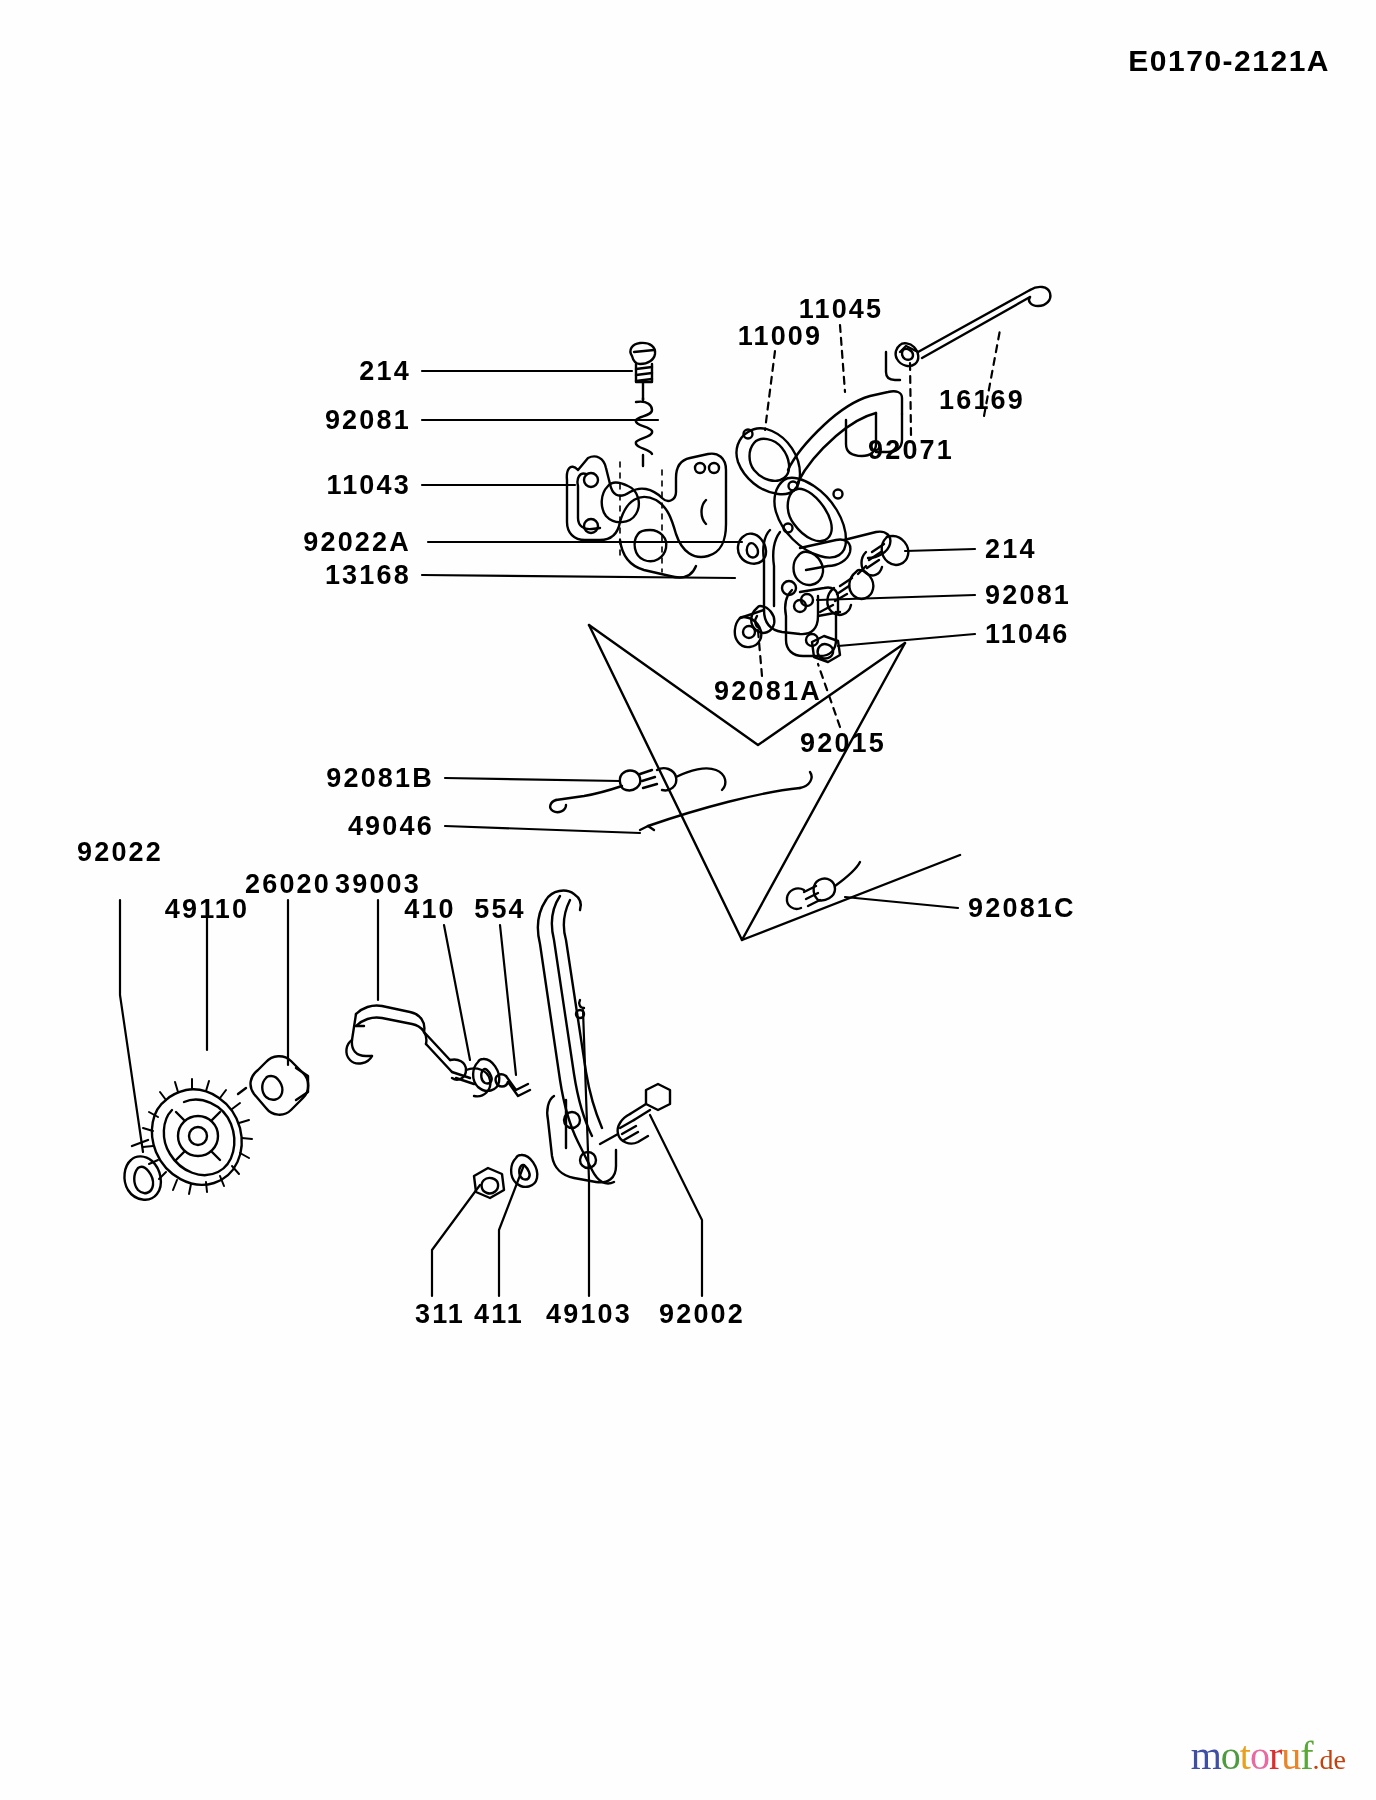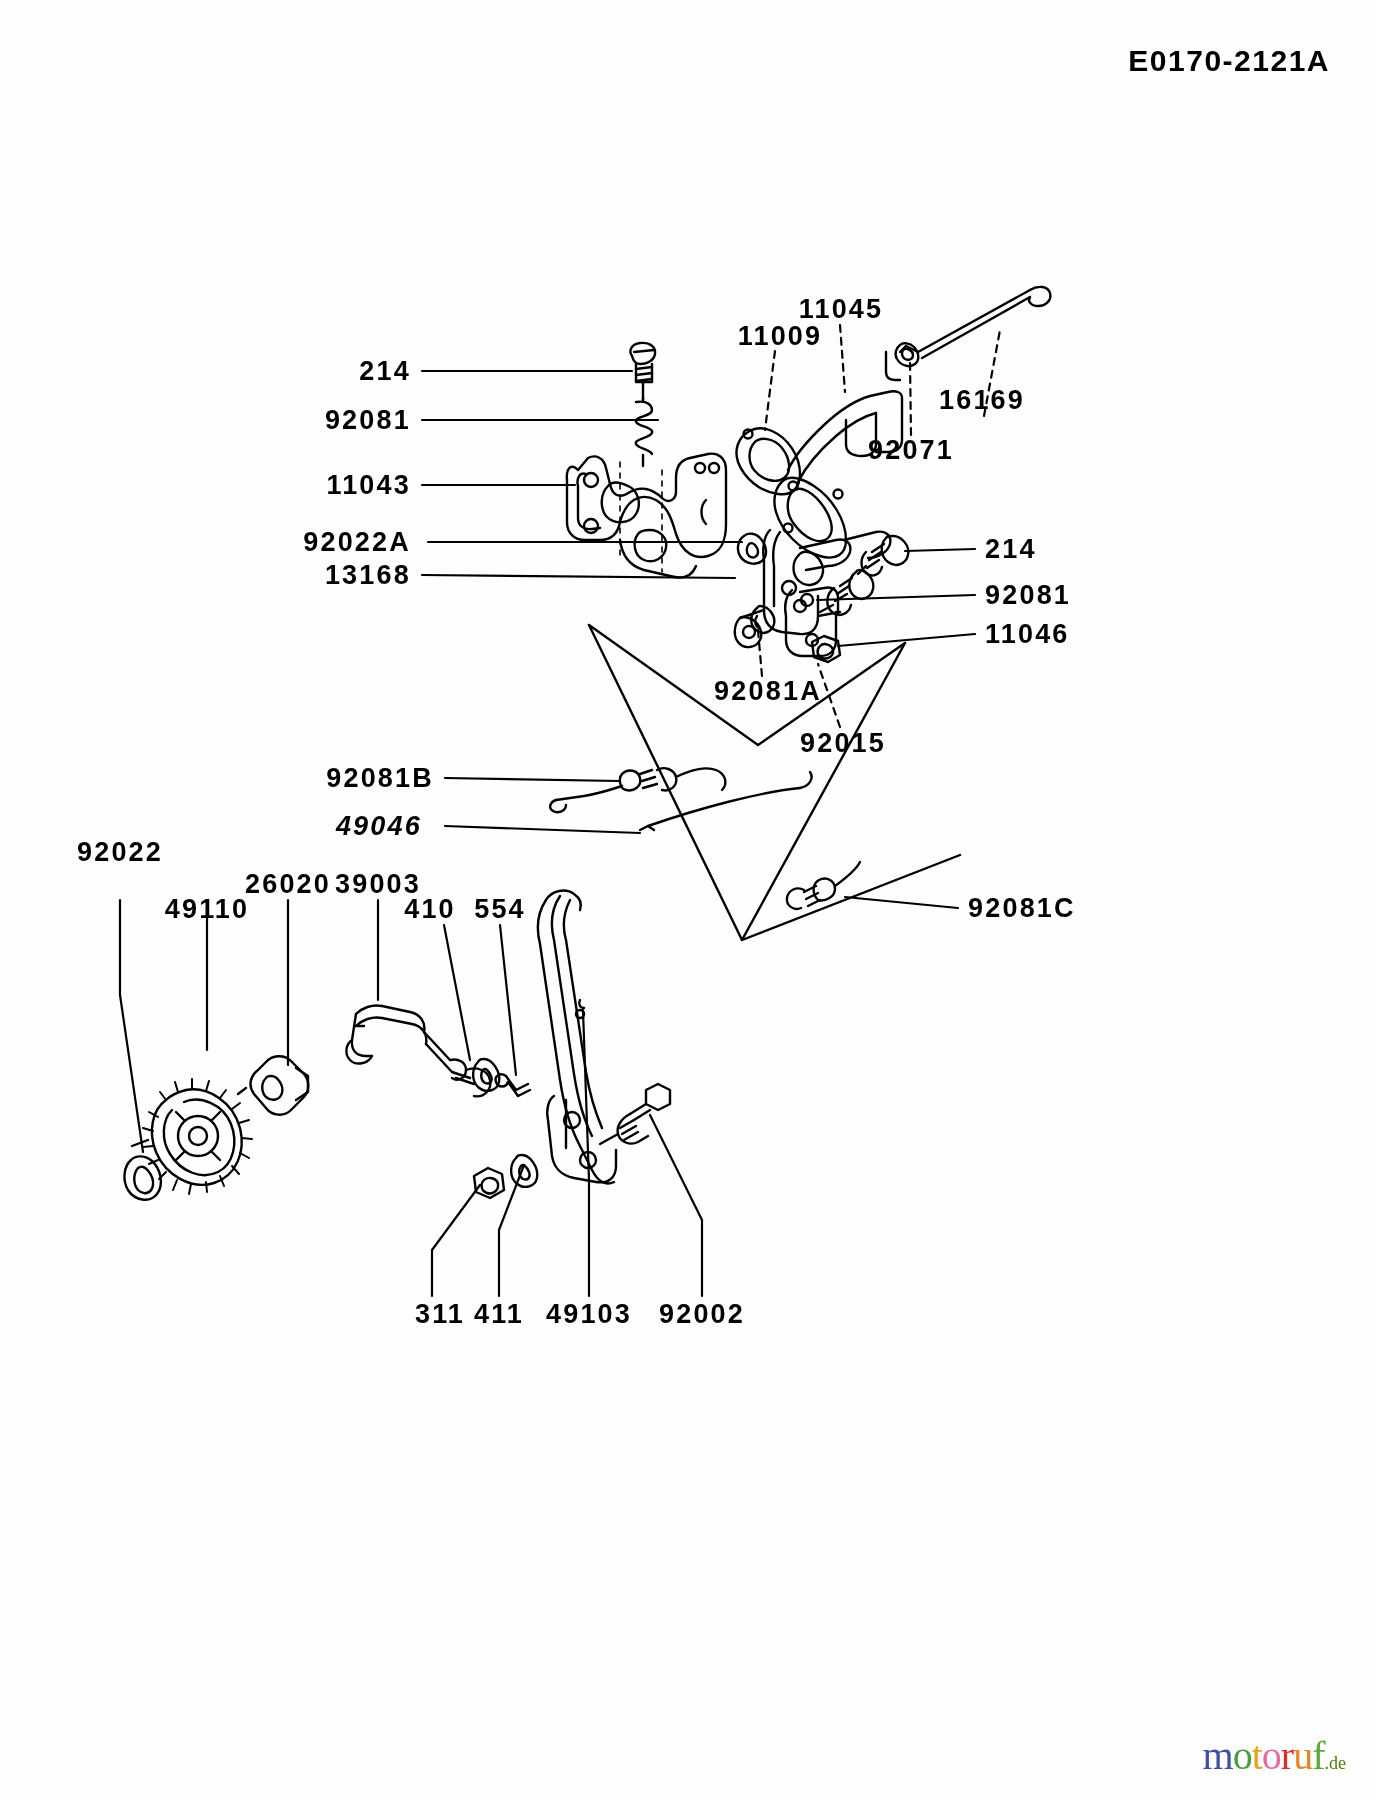--- a/index.html
+++ b/index.html
@@ -52,22 +52,22 @@
     position: absolute;
     right: 30px;
     bottom: 24px;
     font-family: "Liberation Serif", serif;
     font-size: 40px;
     letter-spacing: -1px;
     line-height: 1;
     user-select: none;
   }
   #watermark .suffix {
-    font-size: 18px;
-    color: #4d7c0f;
+    font-size: 28px;
+    color: #c2410c;
     letter-spacing: 0;
   }
 </style>
 </head>
 <body>
 
 <div id="page">
 
   <div id="diagram-title">E0170-2121A</div>
 
@@ -429,21 +429,21 @@
   <div class="callout center-anchor" style="left:911px; top:450px;">92071</div>
 
   <div class="callout left-anchor" style="left:985px; top:549px;">214</div>
   <div class="callout left-anchor" style="left:985px; top:595px;">92081</div>
   <div class="callout left-anchor" style="left:985px; top:634px;">11046</div>
 
   <div class="callout center-anchor" style="left:768px; top:691px;">92081A</div>
   <div class="callout center-anchor" style="left:843px; top:743px;">92015</div>
 
   <div class="callout right-anchor" style="left:434px; top:778px;">92081B</div>
-  <div class="callout right-anchor" style="left:422px; top:826px;font-style:italic;">49046</div>
+  <div class="callout right-anchor" style="left:434px; top:826px;">49046</div>
   <div class="callout left-anchor" style="left:968px; top:908px;">92081C</div>
 
   <div class="callout center-anchor" style="left:120px; top:852px;">92022</div>
   <div class="callout center-anchor" style="left:207px; top:884px;margin-top:25px;">49110</div>
   <div class="callout center-anchor" style="left:288px; top:884px;">26020</div>
   <div class="callout center-anchor" style="left:378px; top:884px;">39003</div>
   <div class="callout center-anchor" style="left:430px; top:909px;">410</div>
   <div class="callout center-anchor" style="left:500px; top:909px;">554</div>
 
   <div class="callout center-anchor" style="left:432px; top:1314px;margin-left:8px;">311</div>

